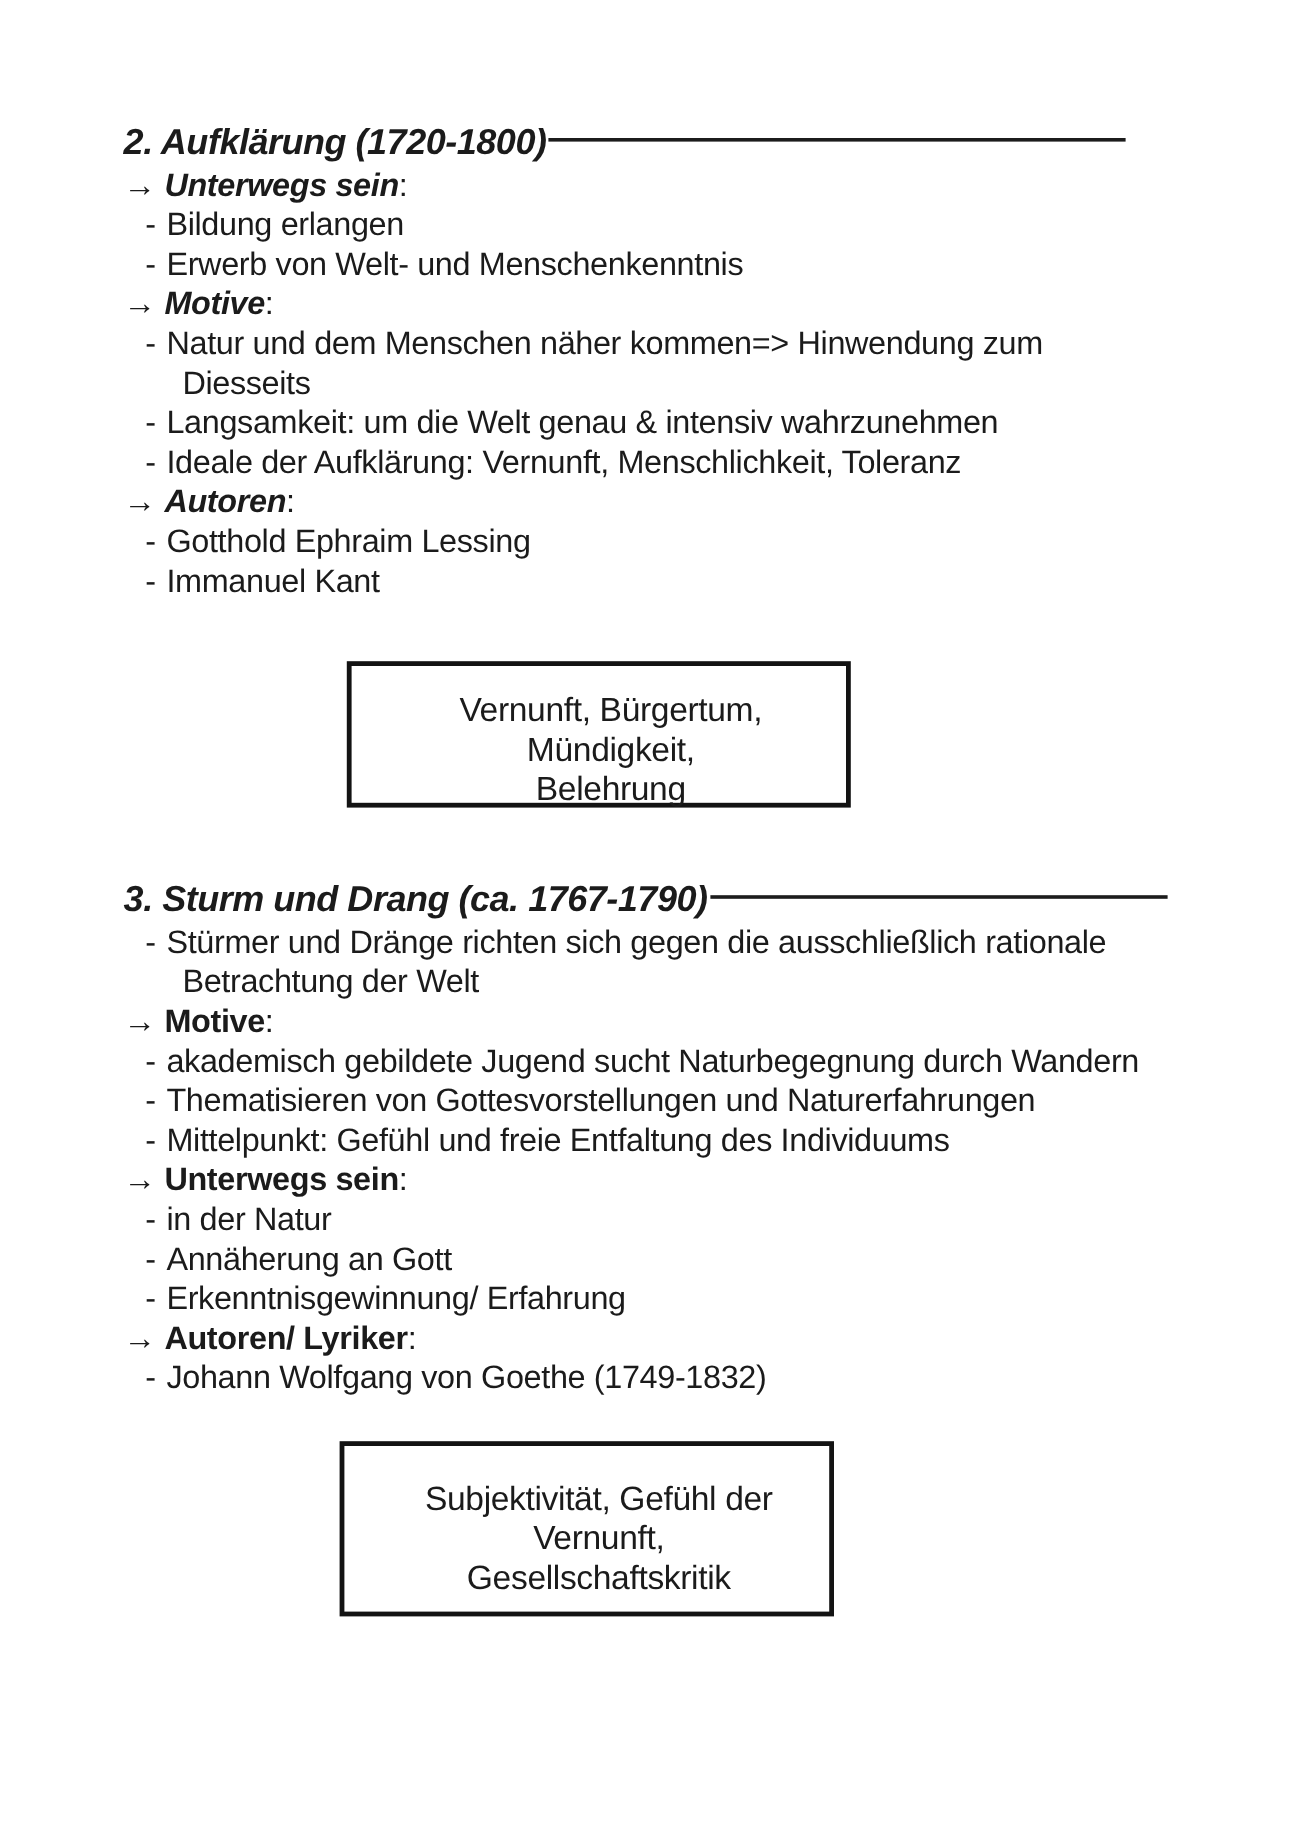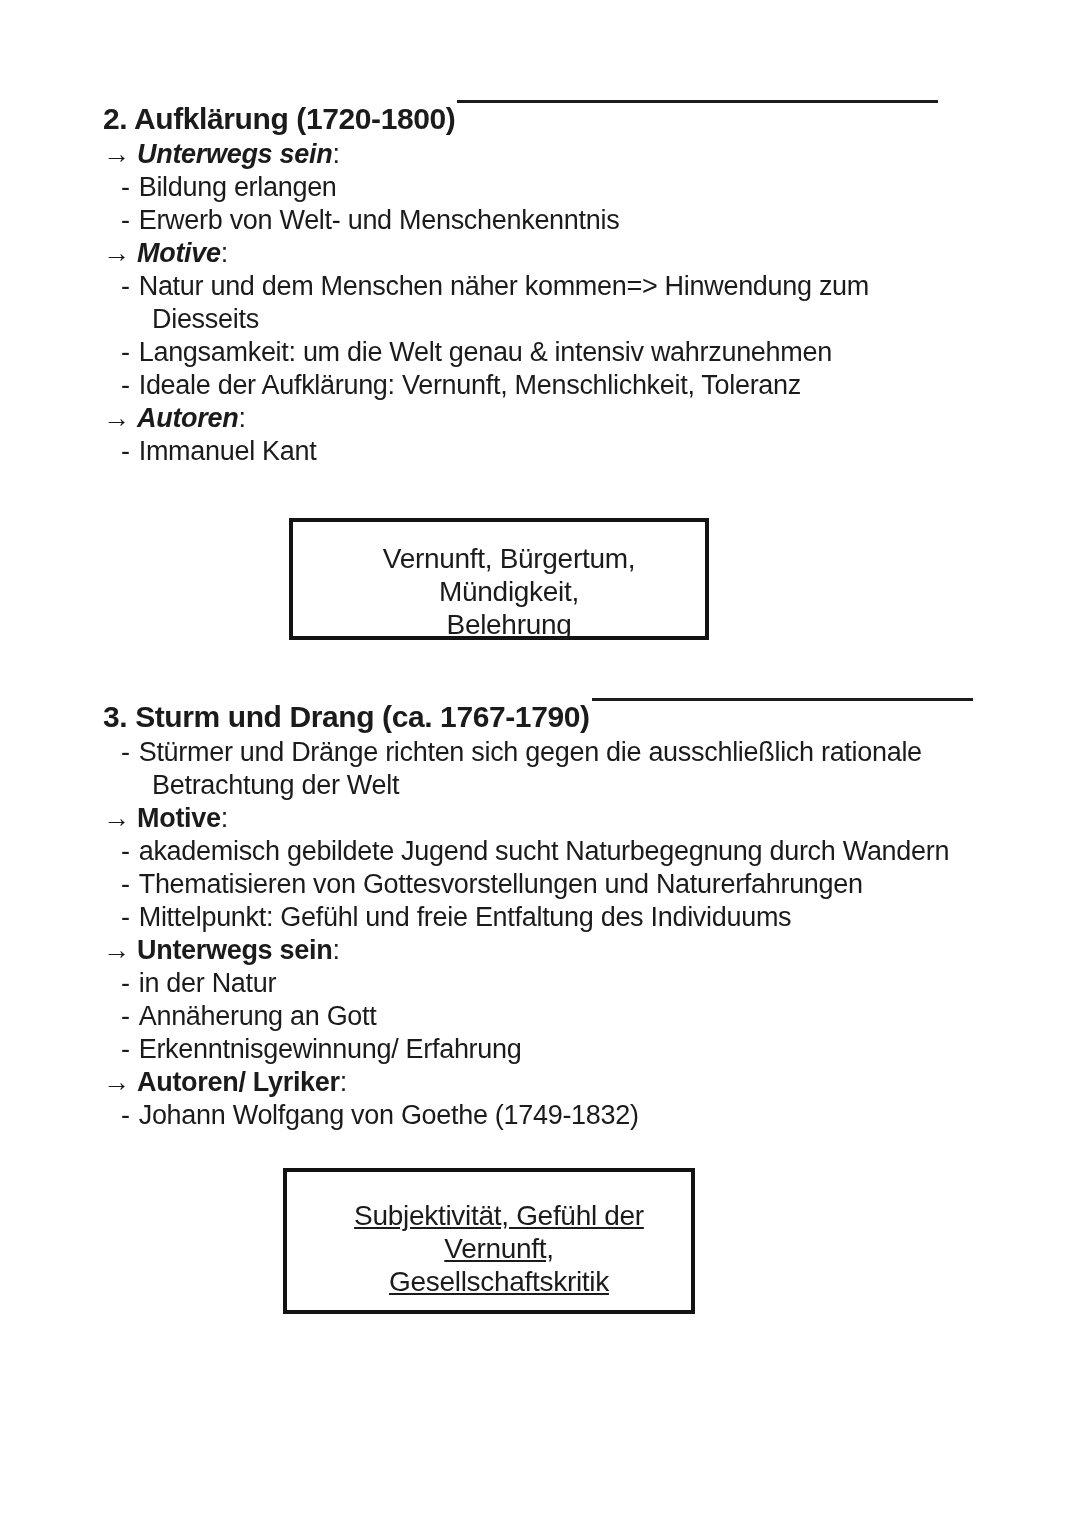--- a/index.html
+++ b/index.html
@@ -11,22 +11,23 @@
     color: #1b1b1b;
   }
   .page {
     box-sizing: border-box;
     width: 1080px; height: 1527px;
     padding: 100px 0 0 103px;
     background: #ffffff;
   }
   .heading {
     display: flex;
-    align-items: flex-start;
+    align-items: center;
     font-weight: bold;
+    font-style: italic;
     font-size: 30px;
     line-height: 38px;
     letter-spacing: -0.4px;
     white-space: nowrap;
   }
   .h-rule {
     flex: 1 1 auto;
     border-bottom: 3px solid #1c1c1c;
     margin-bottom: 6px;
     margin-left: 2px;
@@ -56,21 +57,21 @@
   .note-box {
     box-sizing: border-box;
     border: 4px solid #131313;
     text-align: center;
     font-size: 28px;
     line-height: 33px;
     letter-spacing: -0.3px;
     padding-left: 20px;
   }
   .box-a { width: 420px; height: 122px; margin: 50px 0 0 186px; padding-top: 20px; }
-  .box-b { width: 412px; height: 146px; margin: 36px 0 0 180px; padding-top: 27px; text-decoration: underline; }
+  .box-b { width: 412px; height: 146px; margin: 36px 0 0 180px; padding-top: 27px; }
 
   .sec-3 { margin-top: 58px; }
 </style>
 </head>
 <body>
 
 <div class="page">
 
   <section class="sec italic-labels">
     <div class="heading">
@@ -97,20 +98,23 @@
       <span>Diesseits</span>
     </div>
     <div class="row dash-row">
       <span class="dash">-</span><span>Langsamkeit: um die Welt genau &amp; intensiv wahrzunehmen</span>
     </div>
     <div class="row dash-row">
       <span class="dash">-</span><span>Ideale der Aufklärung: Vernunft, Menschlichkeit, Toleranz</span>
     </div>
     <div class="row arrow-row">
       <span class="arrow">→</span><span class="label">Autoren</span><span class="colon">:</span>
+    </div>
+    <div class="row dash-row">
+      <span class="dash">-</span><span>Gotthold Ephraim Lessing</span>
     </div>
     <div class="row dash-row">
       <span class="dash">-</span><span>Immanuel Kant</span>
     </div>
 
     <div class="note-box box-a">
       <div>Vernunft, Bürgertum, Mündigkeit,</div>
       <div>Belehrung</div>
     </div>
   </section>

